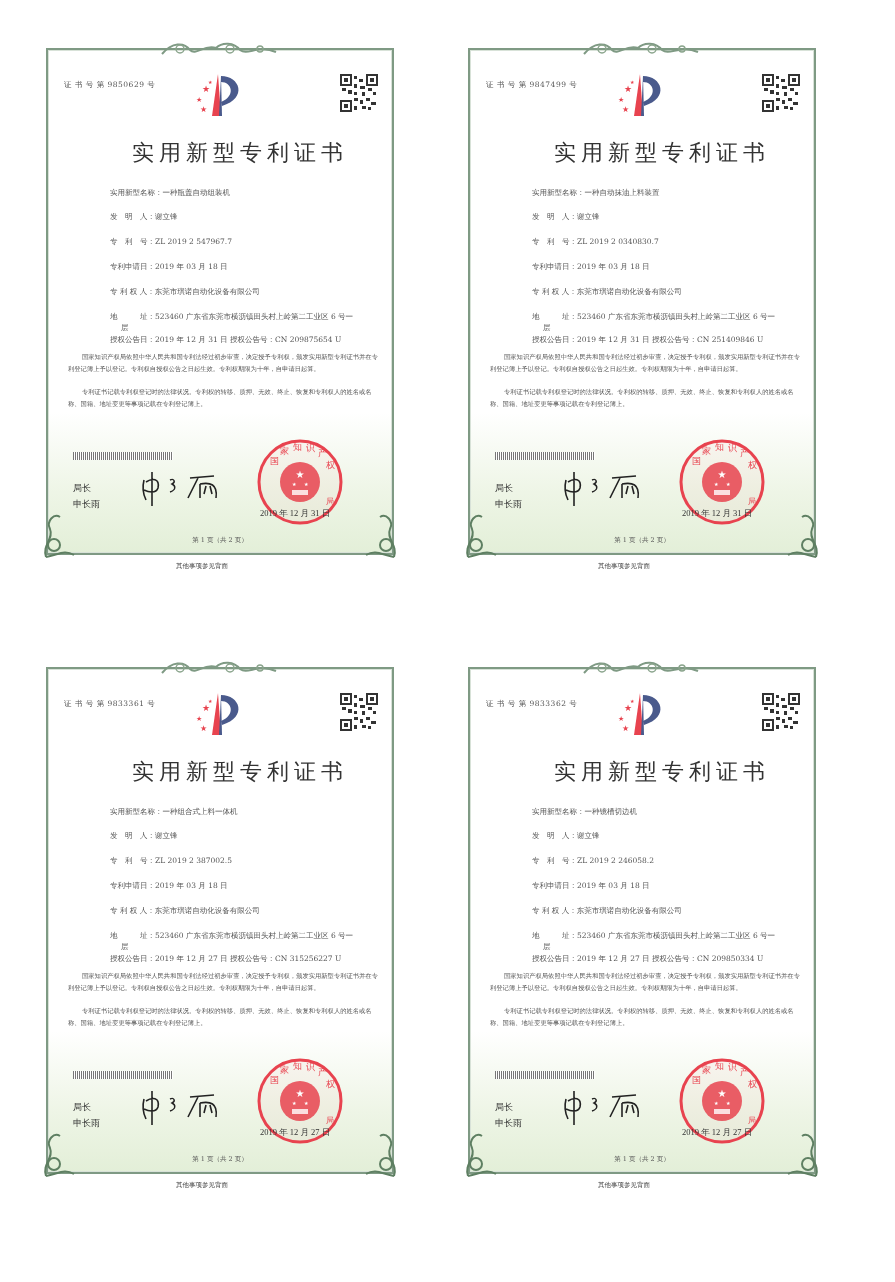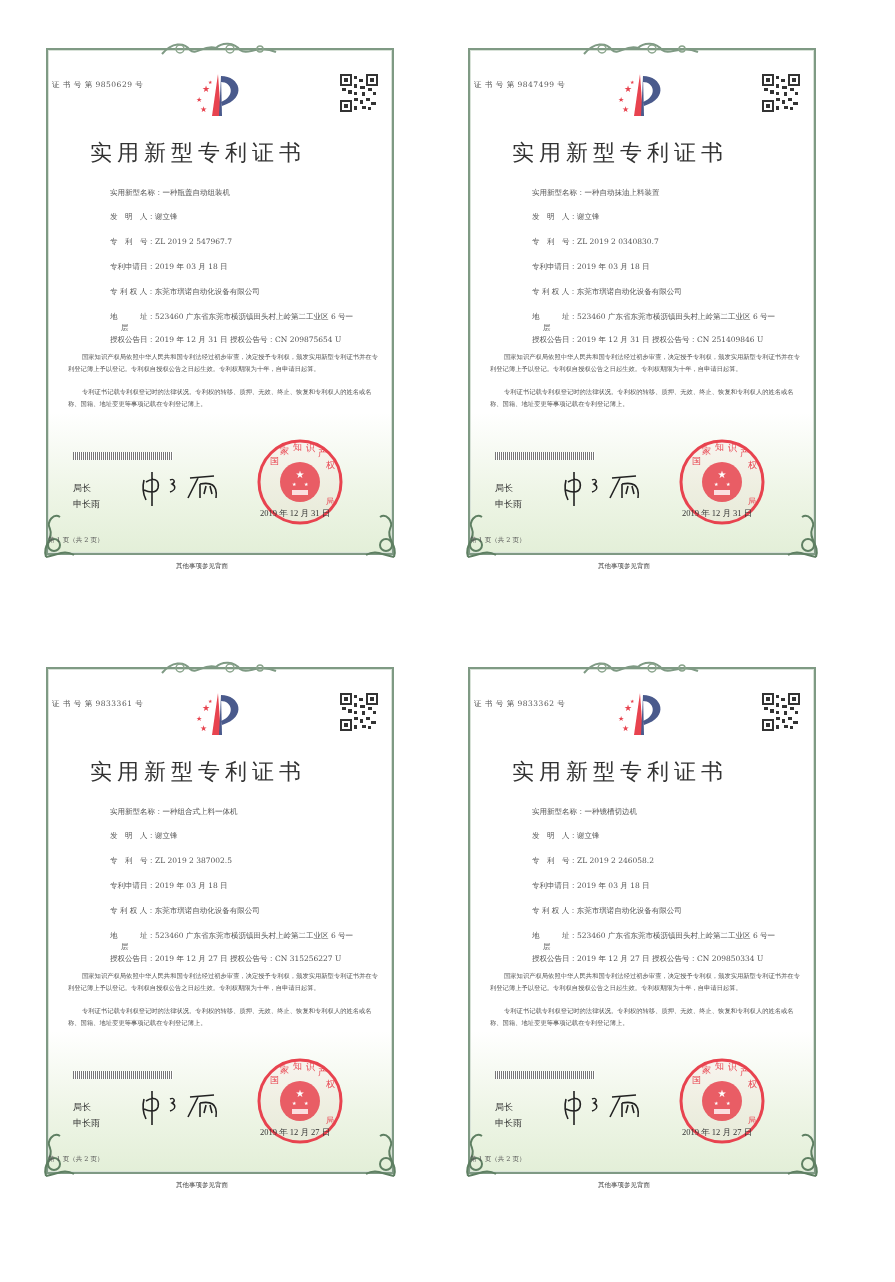--- a/index.html
+++ b/index.html
@@ -6,38 +6,38 @@
   body { width:895px; height:1282px; position:relative; overflow:hidden;
          font-family:"DejaVu Serif", serif; color:#444; }
   .cert { position:absolute; width:348px; height:506px; }
   .frame { position:absolute; left:0; top:0; width:344px; height:503px;
            border:2px solid #7f9a84; box-shadow: inset 0 0 0 1px #d8e2d8;
            background: linear-gradient(to bottom, #ffffff 0%, #ffffff 72%, #eef5e6 88%, #e3efd8 100%); }
   .ornament-top { position:absolute; top:-10px; left:112px; width:118px; height:18px; }
   .corner { position:absolute; width:40px; height:50px; }
   .corner.bl { left:-8px; bottom:-6px; }
   .corner.br { right:-8px; bottom:-6px; }
-  .certno { position:absolute; left:4px; top:30px; font-size:7.5px; color:#555; letter-spacing:0.5px; }
+  .certno { position:absolute; left:16px; top:30px; font-size:7.5px; color:#555; letter-spacing:0.5px; }
   .logo { position:absolute; left:140px; top:22px; width:60px; height:46px; }
   .qr { position:absolute; left:292px; top:24px; width:38px; height:38px; }
-  .title { position:absolute; left:0; width:300px; top:88px; text-align:center;
+  .title { position:absolute; left:0; width:300px; top:88px; text-align:right;
            font-size:22px; letter-spacing:5px; color:#333; }
   .field { position:absolute; left:20px; font-size:7.5px; color:#555; white-space:nowrap; }
   .field .lbl { display:inline-block;margin-left:42px; }
   .field .val { display:inline-block; }
   .addr2 { position:absolute; left:73px; font-size:7.5px; color:#555; }
   .pubno { position:absolute; left:182px; font-size:7.5px; color:#555; }
   .para { position:absolute; left:20px; width:310px; font-size:6.3px; line-height:11.5px; color:#555; text-indent:14px; }
   .barcode { position:absolute; left:25px; top:402px; width:100px; height:8px;
              background: repeating-linear-gradient(90deg, #777 0 1px, #fff 1px 2px, #777 2px 3px, #fff 3px 4px); }
   .sig-label { position:absolute; left:25px; font-size:9px; color:#333; font-family:"DejaVu Sans", sans-serif; }
   .signature { position:absolute; left:90px; top:420px; width:90px; height:38px; }
   .seal { position:absolute; left:208px; top:388px; width:88px; height:88px; }
   .seal-date { position:absolute; left:212px; top:458px; font-size:8.5px; color:#333; font-family:"Liberation Serif", serif; }
-  .pageno { position:absolute; left:0; width:344px; top:486px; text-align:left; font-size:6.5px; color:#555; }
+  .pageno { position:absolute; left:0; width:344px; top:486px; text-align:center; font-size:6.5px; color:#555; }
   .footnote { position:absolute; font-size:6.5px; color:#444; }
 </style>
 </head>
 <body>
 
 <div id="certs">
     <div class="cert" style="left: 46px; top: 48px;">
     <div class="frame">
       <svg class="ornament-top" viewBox="0 0 118 18">
         <path d="M2 14 C12 2, 24 2, 30 10 C36 16, 44 4, 56 8 C62 2, 74 2, 80 10 C88 16, 98 4, 116 12" fill="none" stroke="#7f9a84" stroke-width="2"></path>

